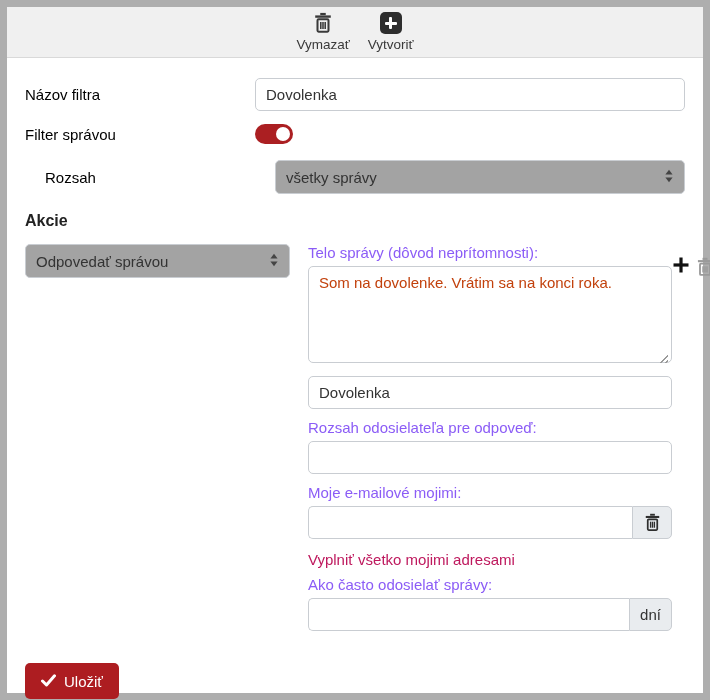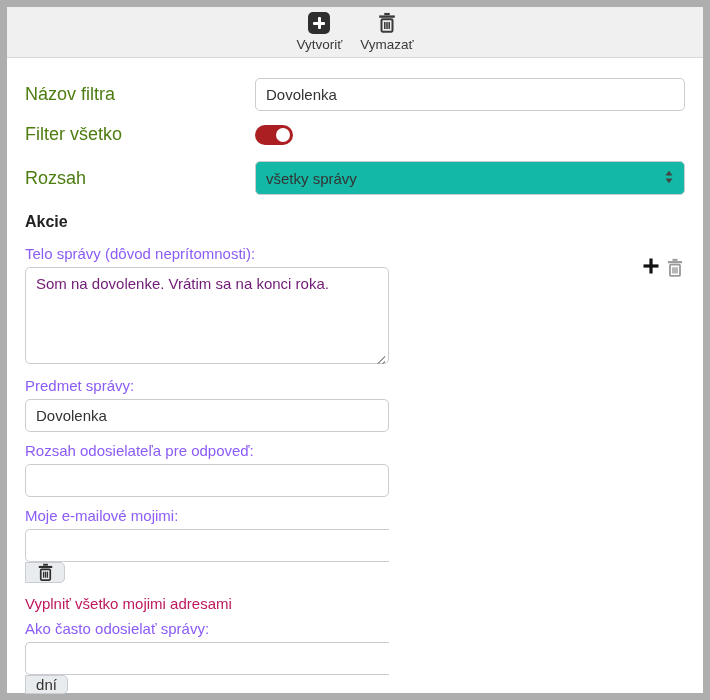--- a/index.html
+++ b/index.html
@@ -10,121 +10,129 @@
   .tb-btn{display:flex;flex-direction:column;align-items:center;gap:3px;cursor:pointer;padding:0 2px;}
   .tb-label{font-size:13.5px;color:#3a3a3a;}
   .tb-plus{position:relative;width:22px;height:22px;background:#2e2e2e;border-radius:5px;display:inline-block;}
   .tb-plus .bar{position:absolute;background:#fff;border-radius:1px;}
   .tb-plus .bar.h{left:5px;top:9.5px;width:12px;height:3px;}
   .tb-plus .bar.v{left:9.5px;top:5px;width:3px;height:12px;}
   .trash-svg{display:block;}
   
   .content{flex:1 1 auto;padding:20px 18px 0 18px;box-sizing:border-box;}
   .row{display:flex;align-items:center;margin-bottom:13px;}
-  .row .lbl{flex:0 0 230px;font-size:18px;color:#4d7c0f;}
+  .row .lbl{flex:0 0 230px;font-size:15px;color:#000000;}
   .field{box-sizing:border-box;height:33px;border:1px solid #c9cdd2;border-radius:5px;font-size:15px;color:#333;padding:10px 10px;font-family:"Liberation Sans",sans-serif;background:#fff;outline:none;}
   .grow{flex:1 1 auto;}
   
   .toggle{position:relative;width:38px;height:20px;border-radius:10px;background:#ab1f22;display:inline-block;cursor:pointer;}
   .toggle .knob{position:absolute;top:3px;right:3px;width:14px;height:14px;border-radius:50%;background:#fff;}
   
-  .select{box-sizing:border-box;height:34px;border:1px solid #c9cdd2;border-radius:5px;background:#14b8a6;display:flex;align-items:center;justify-content:space-between;padding:0 10px;font-size:15px;color:#333;cursor:pointer;gap:20px;}
+  .select{box-sizing:border-box;height:34px;border:1px solid #c9cdd2;border-radius:5px;background:#a3a3a3;display:flex;align-items:center;justify-content:space-between;padding:0 10px;font-size:15px;color:#333;cursor:pointer;gap:20px;}
   .sel-arrows{flex:0 0 auto;margin-left:8px;}
   
   .heading{font-size:16px;font-weight:bold;color:#222;margin:18px 0 14px 0;}
   
   .action-area{display:flex;align-items:flex-start;}
   .action-select{flex:0 0 265px;margin-right:18px;}
   .action-fields{flex:0 0 364px;display:flex;flex-direction:column;}
   .f-label{font-size:15px;color:#8b5cf6;margin:0 0 5px 0;}
   .ta-wrap{position:relative;margin-bottom:9px;}
-  textarea.body-ta{box-sizing:border-box;width:100%;height:97px;border:1px solid #c9cdd2;border-radius:5px;font-size:15px;color:#701a75;padding:7px 10px;font-family:"Liberation Sans",sans-serif;resize:none;outline:none;}
+  textarea.body-ta{box-sizing:border-box;width:100%;height:97px;border:1px solid #c9cdd2;border-radius:5px;font-size:15px;color:#c2410c;padding:7px 10px;font-family:"Liberation Sans",sans-serif;resize:none;outline:none;}
   .resize-deco{position:absolute;right:4px;bottom:4px;width:10px;height:10px;pointer-events:none;background:repeating-linear-gradient(135deg,transparent 0 2px,#9a9a9a 2px 3.2px);clip-path:polygon(100% 0,100% 100%,0 100%);}
   .fld-block{margin-bottom:10px;}
   .fld-block .field{width:100%;}
-  .input-group{display:flex;flex-direction:column;}
+  .input-group{display:flex;}
   .input-group .field{flex:1 1 auto;border-radius:5px 0 0 5px;border-right:0;}
   .addon{box-sizing:border-box;flex:0 0 auto;border:1px solid #c9cdd2;border-radius:0 5px 5px 0;background:#e9ecef;display:flex;align-items:center;justify-content:center;font-size:15px;color:#333;}
   .addon.trash-addon{width:40px;cursor:pointer;}
   .addon.unit-addon{width:43px;}
   .red-link{color:#be185d;font-size:15px;margin:2px 0 8px 0;cursor:pointer;}
   .action-icons{flex:1 1 auto;display:flex;justify-content:flex-end;align-items:center;gap:5px;padding-top:12px;}
   .icon-btn{cursor:pointer;display:inline-flex;align-items:center;justify-content:center;background:none;border:none;padding:0;}
   
   .save-btn{margin:32px 0 0 0;display:inline-flex;align-items:center;gap:8px;background:#ad1d21;color:#fff;border:none;border-radius:5px;height:36px;padding:0 16px;font-size:15px;font-family:"Liberation Sans",sans-serif;cursor:pointer;}
 </style>
 </head>
 <body>
 
 <div class="frame">
 
   <div class="toolbar">
-    <div class="tb-btn">
-      <span class="tb-plus">
-          <span class="bar h"></span>
-          <span class="bar v"></span>
-        </span>
-      <span class="tb-label">Vytvoriť</span>
-    </div>
     <div class="tb-btn">
       <span>
         <svg class="trash-svg" width="22" height="22" viewBox="0 0 24 24" fill="none" stroke="#3a3a3a">
           <line x1="9" y1="2.2" x2="15" y2="2.2" stroke-width="2.4"></line>
           <line x1="3.5" y1="5" x2="20.5" y2="5" stroke-width="2.6"></line>
           <rect x="6" y="8" width="12" height="13.5" rx="1.2" stroke-width="2.2"></rect>
           <line x1="9.6" y1="11" x2="9.6" y2="18.6" stroke-width="1.7"></line>
           <line x1="12" y1="11" x2="12" y2="18.6" stroke-width="1.7"></line>
           <line x1="14.4" y1="11" x2="14.4" y2="18.6" stroke-width="1.7"></line>
         </svg>
       </span>
       <span class="tb-label">Vymazať</span>
     </div>
+    <div class="tb-btn">
+      <span class="tb-plus">
+          <span class="bar h"></span>
+          <span class="bar v"></span>
+        </span>
+      <span class="tb-label">Vytvoriť</span>
+    </div>
   </div>
 
   <div class="content">
 
     <div class="row">
       <span class="lbl">Názov filtra</span>
       <input class="field grow" type="text" value="Dovolenka" style="">
     </div>
 
     <div class="row" style="margin-bottom:16px;">
-      <span class="lbl">Filter všetko</span>
+      <span class="lbl">Filter správou</span>
       <span class="toggle">
           <span class="knob"></span>
         </span>
     </div>
 
-    <div class="row" style="margin-bottom:14px;">
+    <div class="row" style="margin-bottom:14px;margin-left:20px;">
       <span class="lbl">Rozsah</span>
       <div class="select grow">
         <span>všetky správy</span>
         <span class="sel-arrows">
           <svg width="10" height="14" viewBox="0 0 10 14" fill="#444">
             <path d="M5 0.8 L8.6 5.4 H1.4 Z"></path>
               <path d="M5 13.2 L1.4 8.6 H8.6 Z"></path>
           </svg>
         </span>
       </div>
     </div>
 
     <div class="heading">Akcie</div>
 
     <div class="action-area">
 
+      <div class="select action-select">
+        <span>Odpovedať správou</span>
+        <span class="sel-arrows">
+          <svg width="10" height="14" viewBox="0 0 10 14" fill="#444">
+            <path d="M5 0.8 L8.6 5.4 H1.4 Z"></path>
+              <path d="M5 13.2 L1.4 8.6 H8.6 Z"></path>
+          </svg>
+        </span>
+      </div>
 
       <div class="action-fields">
 
         <div class="f-label">Telo správy (dôvod neprítomnosti):</div>
         <div class="ta-wrap">
           <textarea class="body-ta" style="">Som na dovolenke. Vrátim sa na konci roka.</textarea>
           <span class="resize-deco"></span>
         </div>
 
-        <div class="f-label">Predmet správy:</div>
         <div class="fld-block">
           <input class="field" type="text" value="Dovolenka" style="">
         </div>
 
         <div class="f-label">Rozsah odosielateľa pre odpoveď:</div>
         <div class="fld-block">
           <input class="field" type="text" value="" style="">
         </div>
 
         <div class="f-label">Moje e-mailové mojimi:</div>

